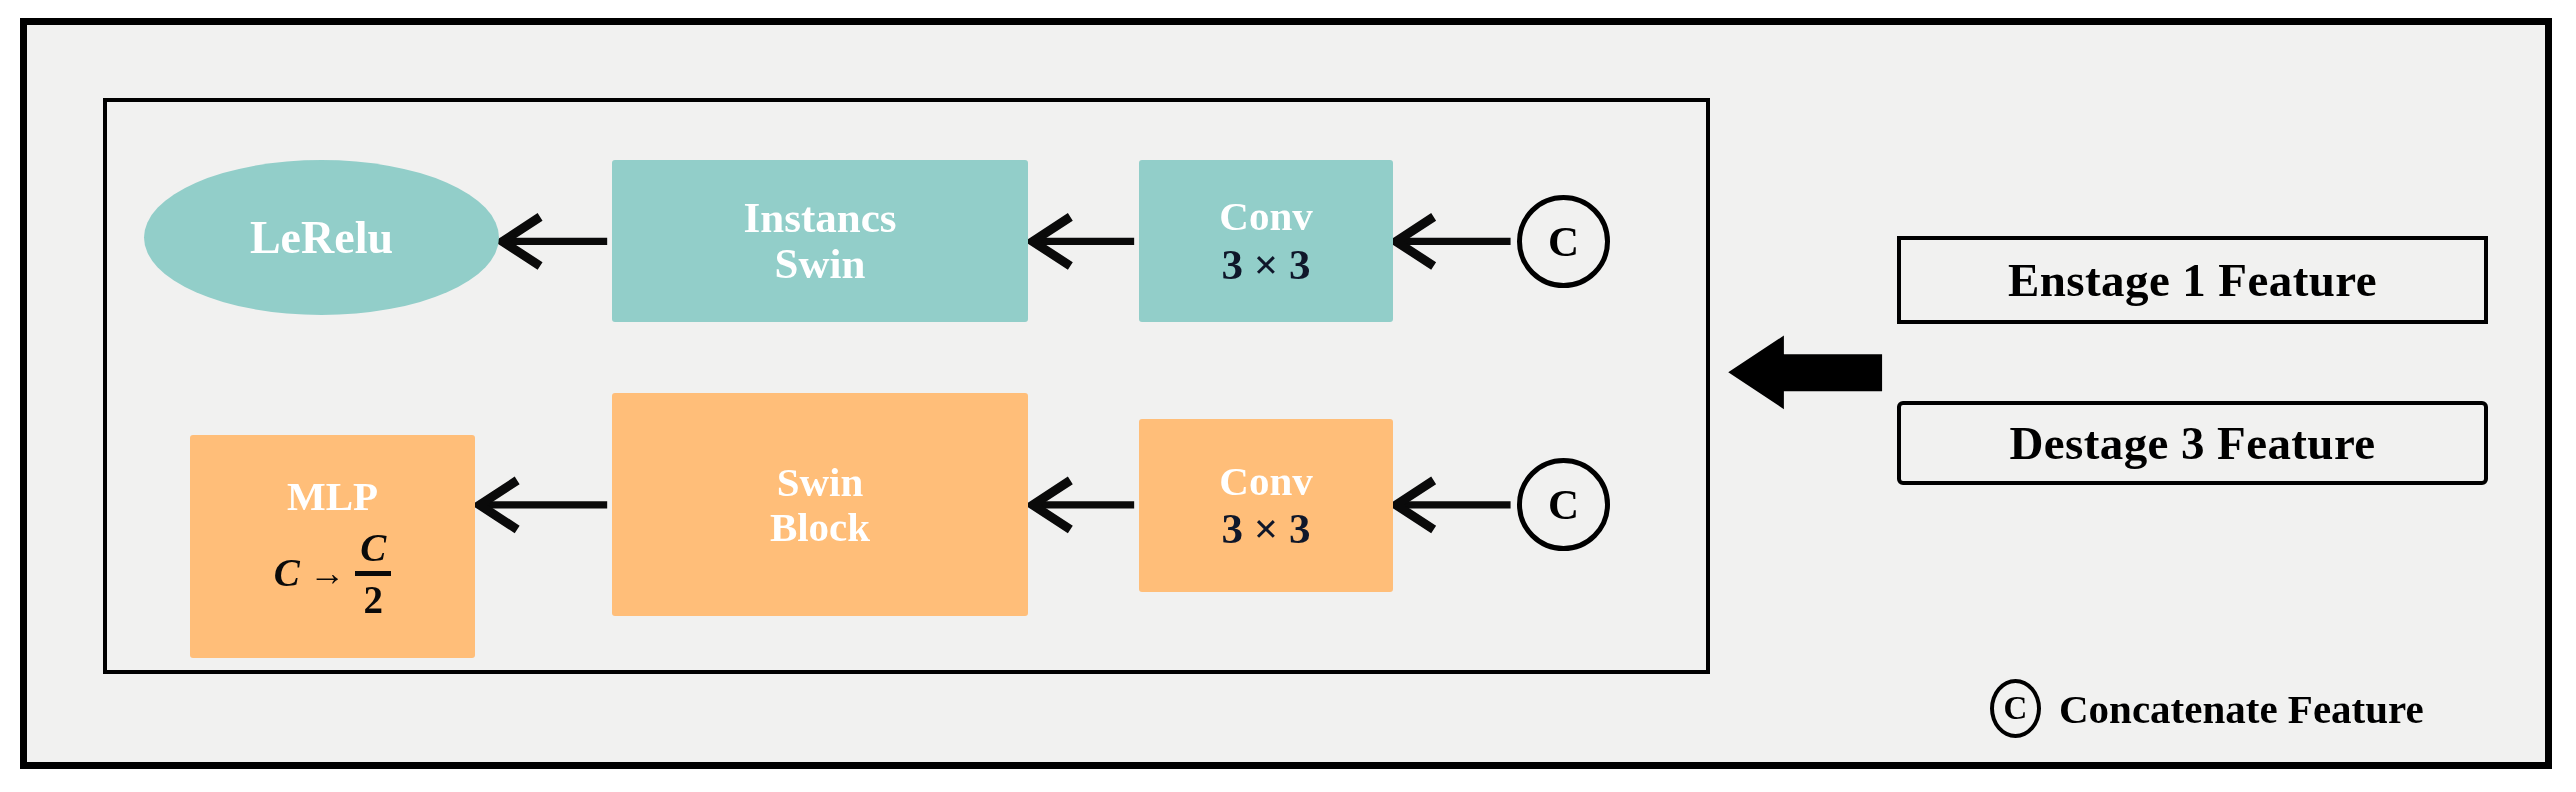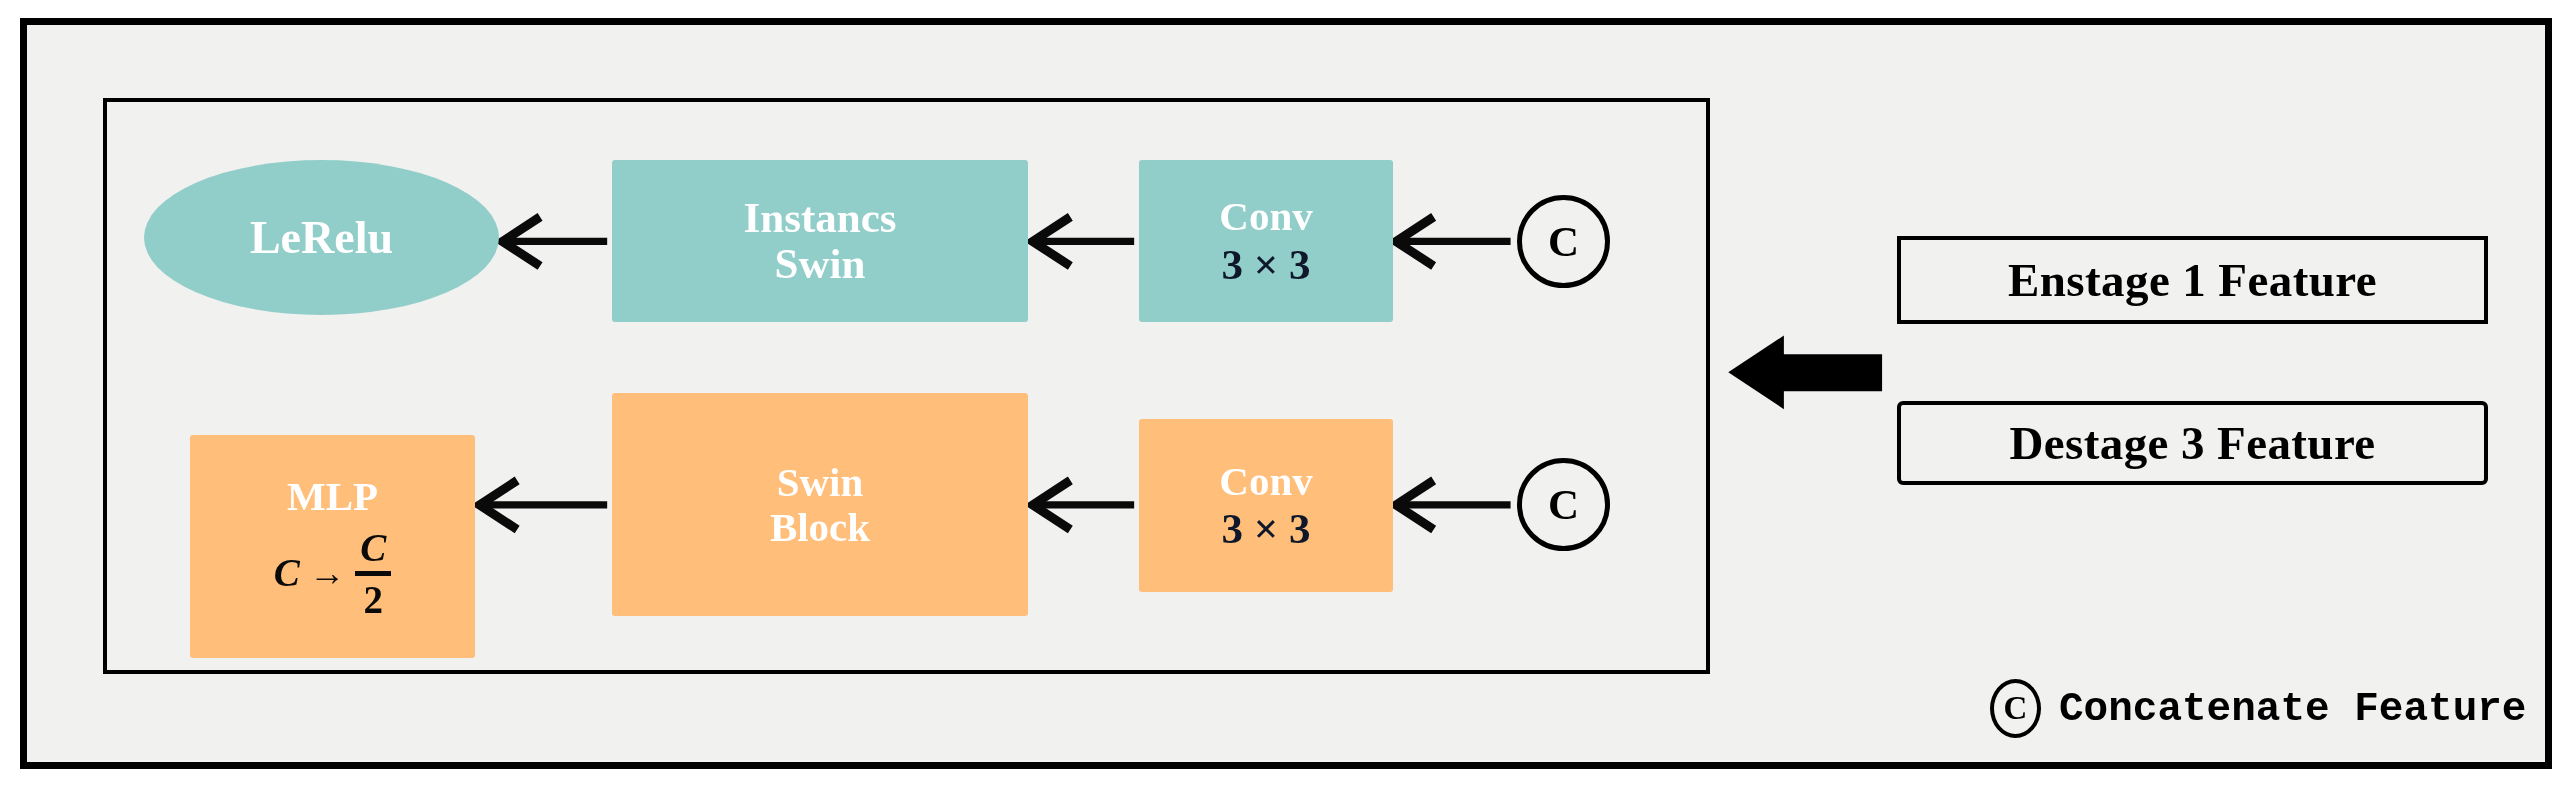--- a/index.html
+++ b/index.html
@@ -211,21 +211,20 @@
     font-size: 33px;
     font-weight: bold;
     color: #000000;
     background: #f1f1f0;
   }
   .legend-label {
     font-size: 41px;
     font-weight: bold;
     color: #000000;
     white-space: nowrap;
-    font-family: Liberation Mono, monospace;
   }
 </style>
 </head>
 <body>
 
 <div id="figure">
 
   <div class="outer-frame"></div>
 
   <div class="inner-panel"></div>

